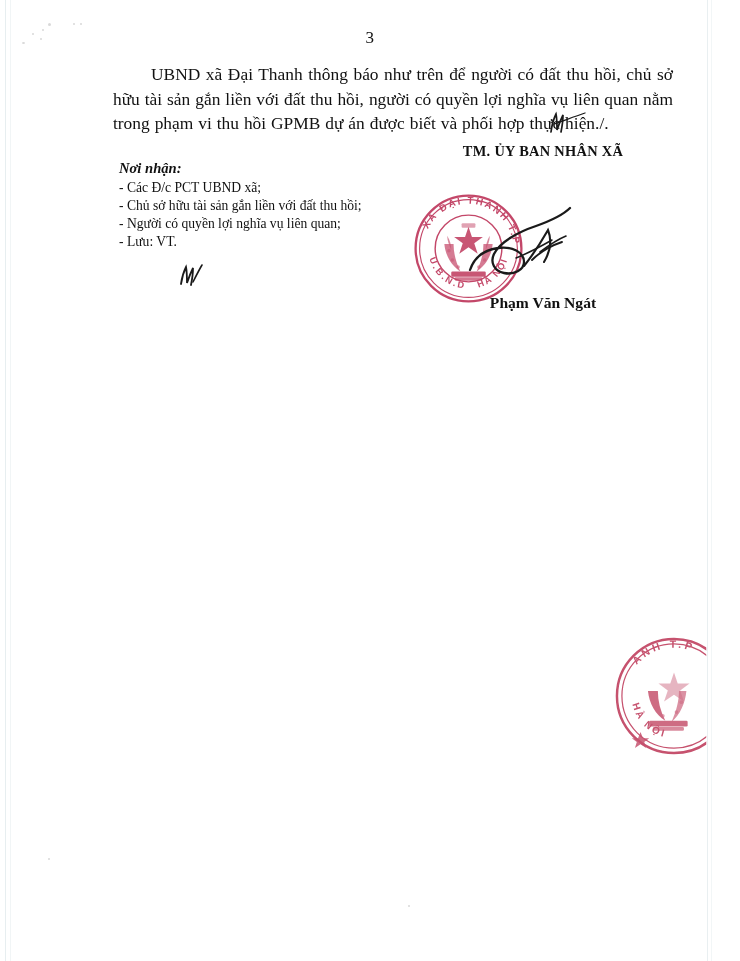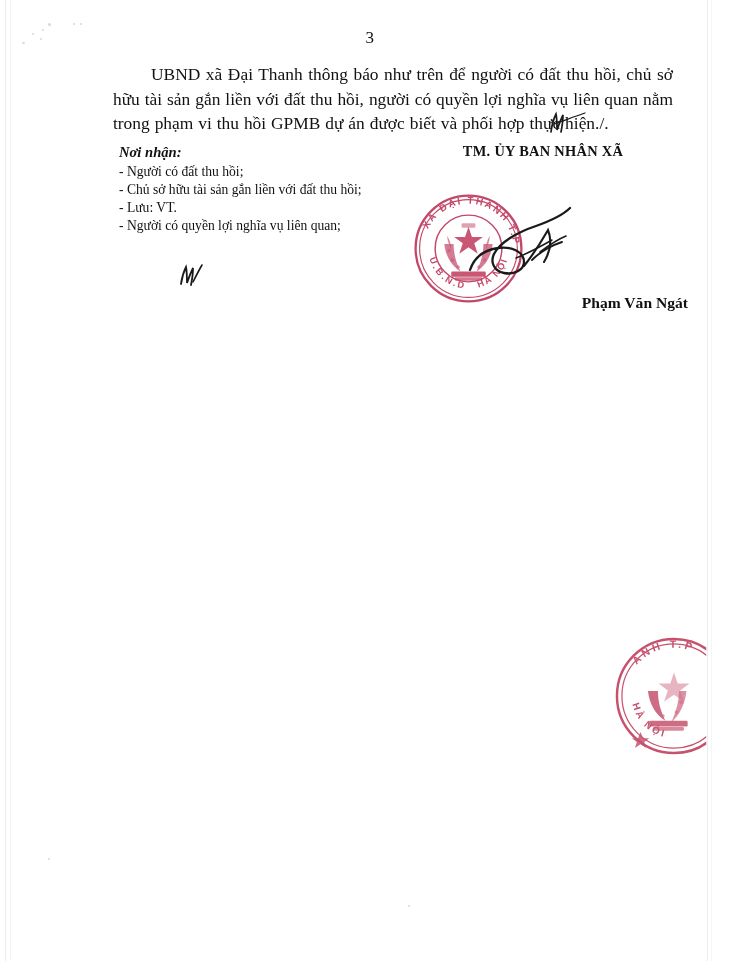--- a/index.html
+++ b/index.html
@@ -70,21 +70,21 @@
     line-height: 24.6px;
     text-align: justify;
     text-indent: 38px;
     word-spacing: .6px;
   }
 
   
   .recipients {
     position: absolute;
     left: 119px;
-    top: 144px;
+    top: 160px;
     width: 290px;
   }
   .recipients-title {
     font-style: italic;
     font-weight: bold;
     font-size: 14.6px;
     margin-bottom: 2px;
   }
   .recipient-item {
     font-size: 13.6px;
@@ -104,21 +104,21 @@
     font-weight: bold;
     font-size: 14.4px;
     line-height: 19px;
     letter-spacing: .3px;
   }
   .signer-name {
     position: absolute;
     left: 398px;
     top: 294px;
     width: 290px;
-    text-align: right;
+    text-align: center;
     font-weight: bold;
     font-size: 15.6px;
     z-index: 6;
   }
 
   
   .seal {
     position: absolute;
     left: 411px;
     top: 191px;
@@ -193,24 +193,24 @@
 
   <div class="ink-para-mark">
     <svg viewBox="0 0 50 30">
       <path d="M6,22 C7,14 9,8 11,4 C12,9 12,15 12,20 C14,14 16,9 18,5 C18,11 17,17 16,22" fill="none" stroke="#1a1a1a" stroke-width="1.7" stroke-linecap="round"></path>
       <path d="M9,14 C18,11 28,7 40,3" fill="none" stroke="#1a1a1a" stroke-width="1.3" stroke-linecap="round"></path>
     </svg>
   </div>
 
   <div class="recipients">
     <div class="recipients-title">Nơi nhận:</div>
-    <div class="recipient-item">- Người có đất thu hồi;</div>
+    <div class="recipient-item">- Các Đ/c PCT UBND xã;</div>
     <div class="recipient-item">- Chủ sở hữu tài sản gắn liền với đất thu hồi;</div>
+    <div class="recipient-item">- Người có quyền lợi nghĩa vụ liên quan;</div>
     <div class="recipient-item">- Lưu: VT.</div>
-    <div class="recipient-item">- Người có quyền lợi nghĩa vụ liên quan;</div>
   </div>
 
   <div class="ink-vt-mark">
     <svg viewBox="0 0 36 26">
       <path d="M4,22 C5,15 7,9 9,5 C10,10 10,16 10,21 C12,15 14,10 16,6 C16,12 15,18 14,23" fill="none" stroke="#1a1a1a" stroke-width="1.8" stroke-linecap="round"></path>
       <path d="M16,20 C19,14 22,8 25,3" fill="none" stroke="#1a1a1a" stroke-width="1.6" stroke-linecap="round"></path>
     </svg>
   </div>
 
   <div class="signature-block">

